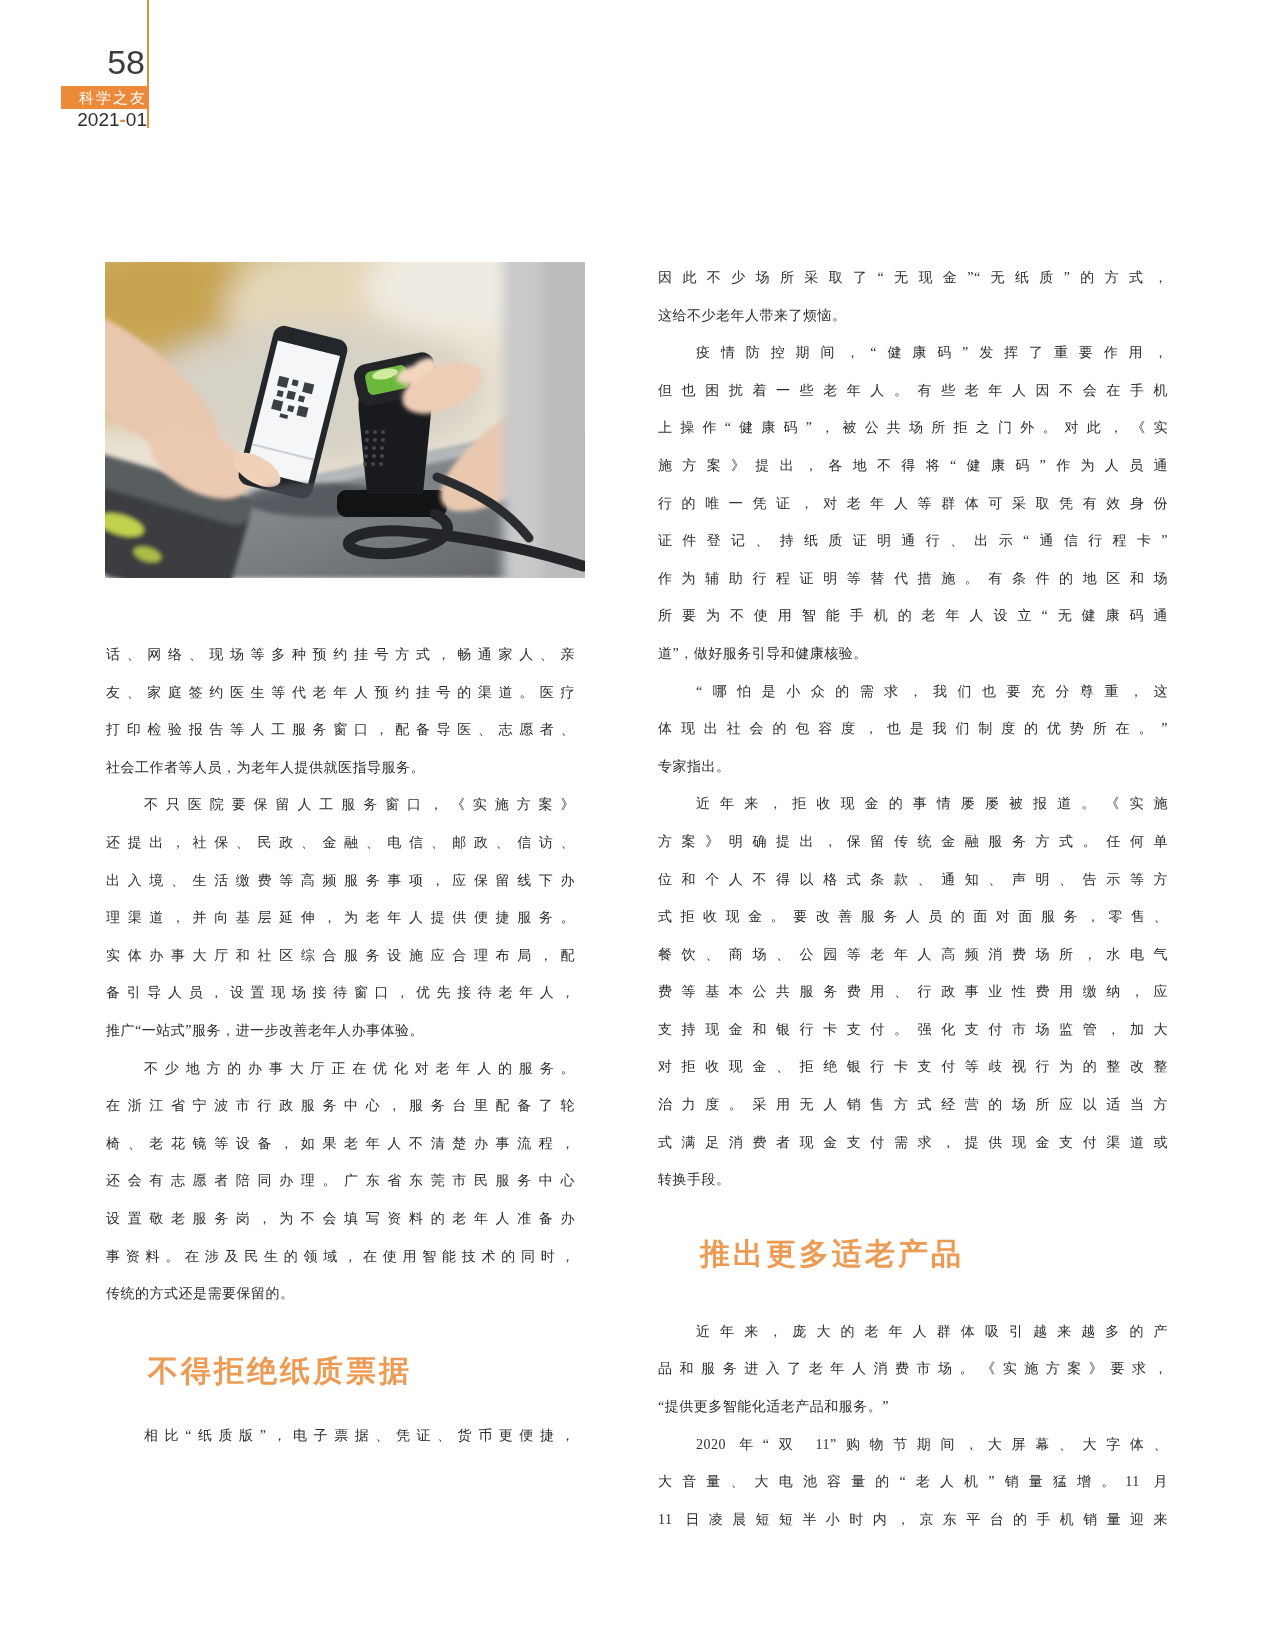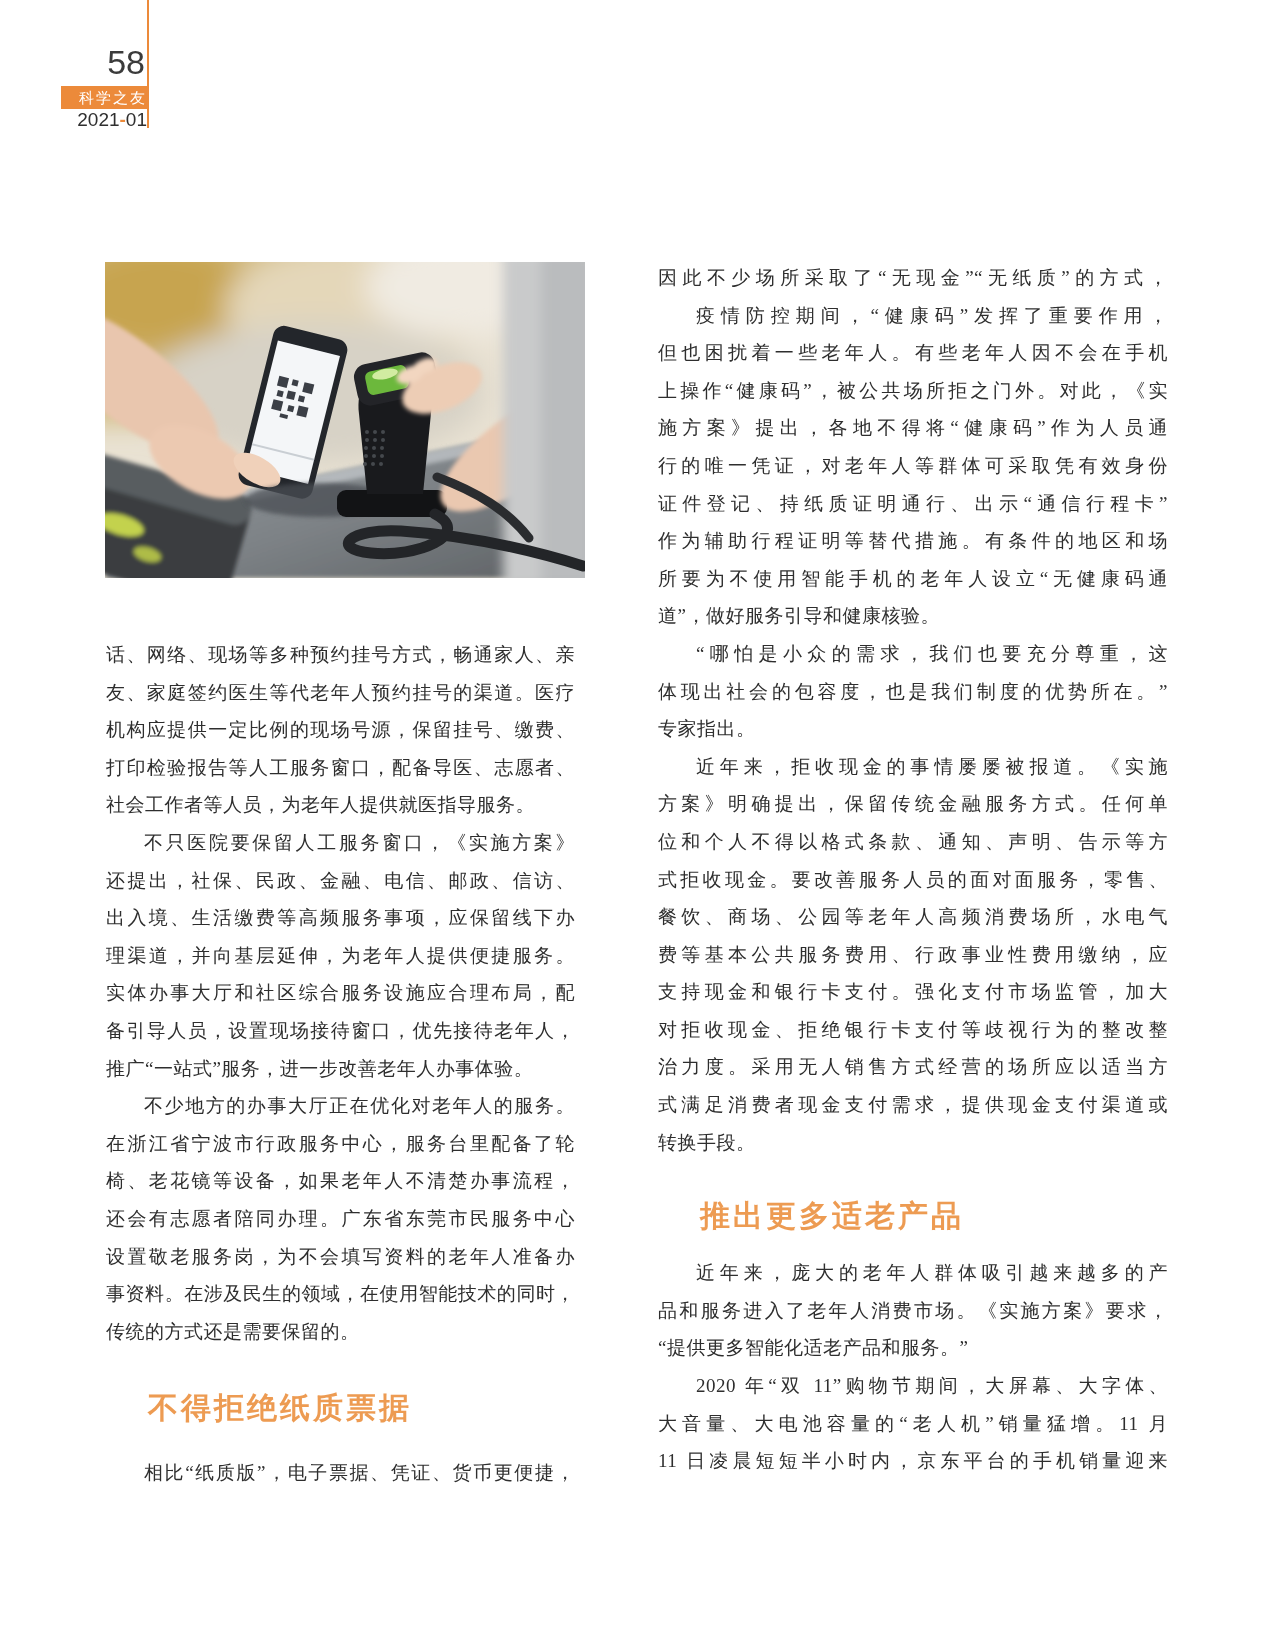--- a/index.html
+++ b/index.html
@@ -28,32 +28,32 @@
     color:#2f2f2f;font-family:Liberation Sans, sans-serif;
   }
   .issue .dash{color:var(--accent2);font-weight:bold;}
   
   .photo{position:absolute;left:105px;top:262px;width:480px;height:316px;margin:0;overflow:hidden;}
   
   .col{position:absolute;}
   .col-left{left:106px;top:636px;width:469px;}
   .col-right{left:658px;top:259px;width:510px;}
   .line{
-    height:37.6px;line-height:37.6px;font-size:19px;overflow:hidden;white-space:nowrap;
+    height:37.6px;line-height:37.6px;font-size:14px;overflow:hidden;white-space:nowrap;
     text-align:justify;text-justify:inter-character;text-align-last:justify;
     letter-spacing:0.5px;color:var(--ink);
   }
   .line.end{text-align-last:left;}
   .line.i{text-indent:38px;font-family:Liberation Serif, serif;}
   .heading{
     font-family:"Liberation Sans","DejaVu Sans",sans-serif;font-weight:700;color:var(--accent);
     font-size:30px;line-height:44px;padding-left:42px;letter-spacing:3px;white-space:nowrap;
   }
   .col-left .heading{margin-top:36px;margin-bottom:24px;}
-  .col-right .heading{margin-top:33px;margin-bottom:16px;}
+  .col-right .heading{margin-top:33px;margin-bottom:37px;}
 </style>
 </head>
 <body>
 
 <div class="page">
 
   <div class="vrule"></div>
   <div class="pageno">58</div>
   <div class="brand">科学之友</div>
   <div class="issue"><span>2021</span><span class="dash">-</span><span>01</span></div>
@@ -161,21 +161,20 @@
       </g>
 
       <path d="M332,215 C372,230 402,248 424,276" stroke="#2a2c2f" stroke-width="9" fill="none" stroke-linecap="round"></path>
       <path d="M330,252 C368,272 312,296 266,291 C224,287 244,266 296,269 C356,273 420,286 478,304" stroke="#232528" stroke-width="11" fill="none" stroke-linecap="round"></path>
     </svg>
   </figure>
 
   <div class="col col-left" id="col-left">
       <div class="line">话、网络、现场等多种预约挂号方式，畅通家人、亲</div>
       <div class="line">友、家庭签约医生等代老年人预约挂号的渠道。医疗</div>
-      <div class="line">机构应提供一定比例的现场号源，保留挂号、缴费、</div>
       <div class="line">打印检验报告等人工服务窗口，配备导医、志愿者、</div>
       <div class="line end">社会工作者等人员，为老年人提供就医指导服务。</div>
       <div class="line i">不只医院要保留人工服务窗口，《实施方案》</div>
       <div class="line">还提出，社保、民政、金融、电信、邮政、信访、</div>
       <div class="line">出入境、生活缴费等高频服务事项，应保留线下办</div>
       <div class="line">理渠道，并向基层延伸，为老年人提供便捷服务。</div>
       <div class="line">实体办事大厅和社区综合服务设施应合理布局，配</div>
       <div class="line">备引导人员，设置现场接待窗口，优先接待老年人，</div>
       <div class="line end">推广“一站式”服务，进一步改善老年人办事体验。</div>
       <div class="line i">不少地方的办事大厅正在优化对老年人的服务。</div>
@@ -183,20 +182,21 @@
       <div class="line">椅、老花镜等设备，如果老年人不清楚办事流程，</div>
       <div class="line">还会有志愿者陪同办理。广东省东莞市民服务中心</div>
       <div class="line">设置敬老服务岗，为不会填写资料的老年人准备办</div>
       <div class="line">事资料。在涉及民生的领域，在使用智能技术的同时，</div>
       <div class="line end">传统的方式还是需要保留的。</div>
       <div class="heading">不得拒绝纸质票据</div>
       <div class="line i">相比“纸质版”，电子票据、凭证、货币更便捷，</div>
     </div>
   <div class="col col-right" id="col-right">
       <div class="line">因此不少场所采取了“无现金”“无纸质”的方式，</div>
+      <div class="line end">这给不少老年人带来了烦恼。</div>
       <div class="line i">疫情防控期间，“健康码”发挥了重要作用，</div>
       <div class="line">但也困扰着一些老年人。有些老年人因不会在手机</div>
       <div class="line">上操作“健康码”，被公共场所拒之门外。对此，《实</div>
       <div class="line">施方案》提出，各地不得将“健康码”作为人员通</div>
       <div class="line">行的唯一凭证，对老年人等群体可采取凭有效身份</div>
       <div class="line">证件登记、持纸质证明通行、出示“通信行程卡”</div>
       <div class="line">作为辅助行程证明等替代措施。有条件的地区和场</div>
       <div class="line">所要为不使用智能手机的老年人设立“无健康码通</div>
       <div class="line end">道”，做好服务引导和健康核验。</div>
       <div class="line i">“哪怕是小众的需求，我们也要充分尊重，这</div>

